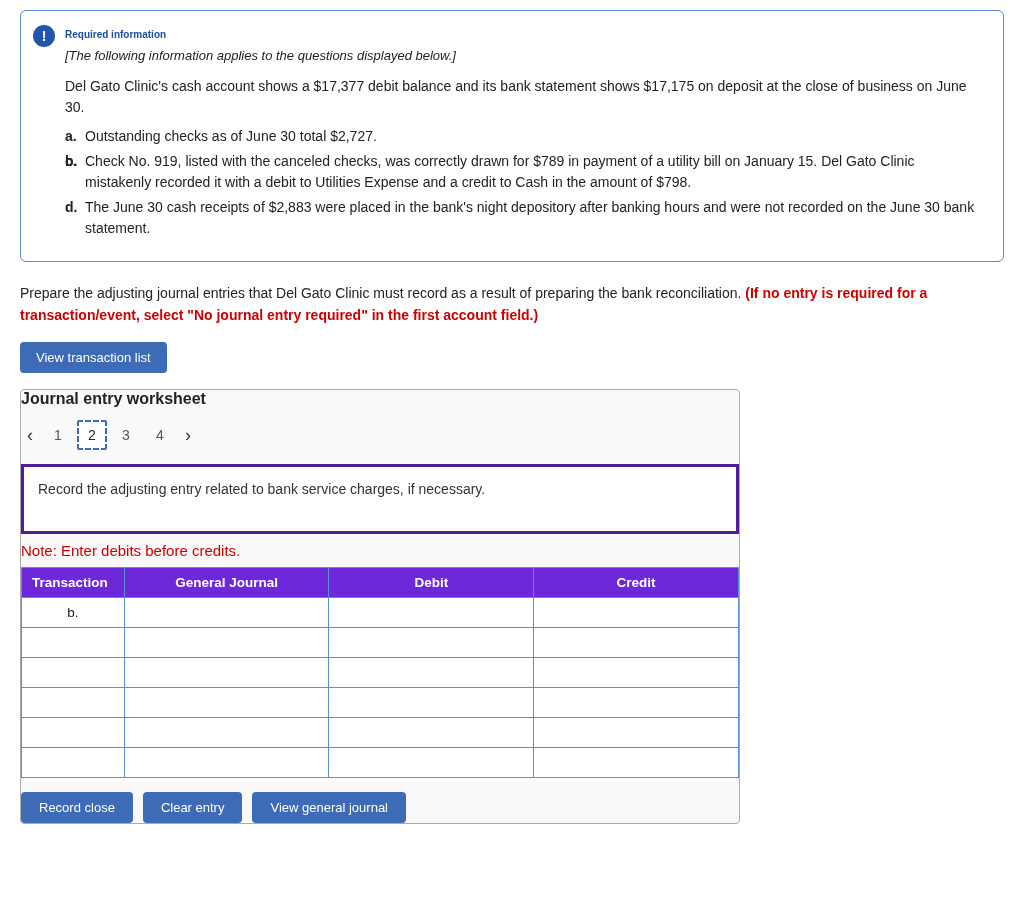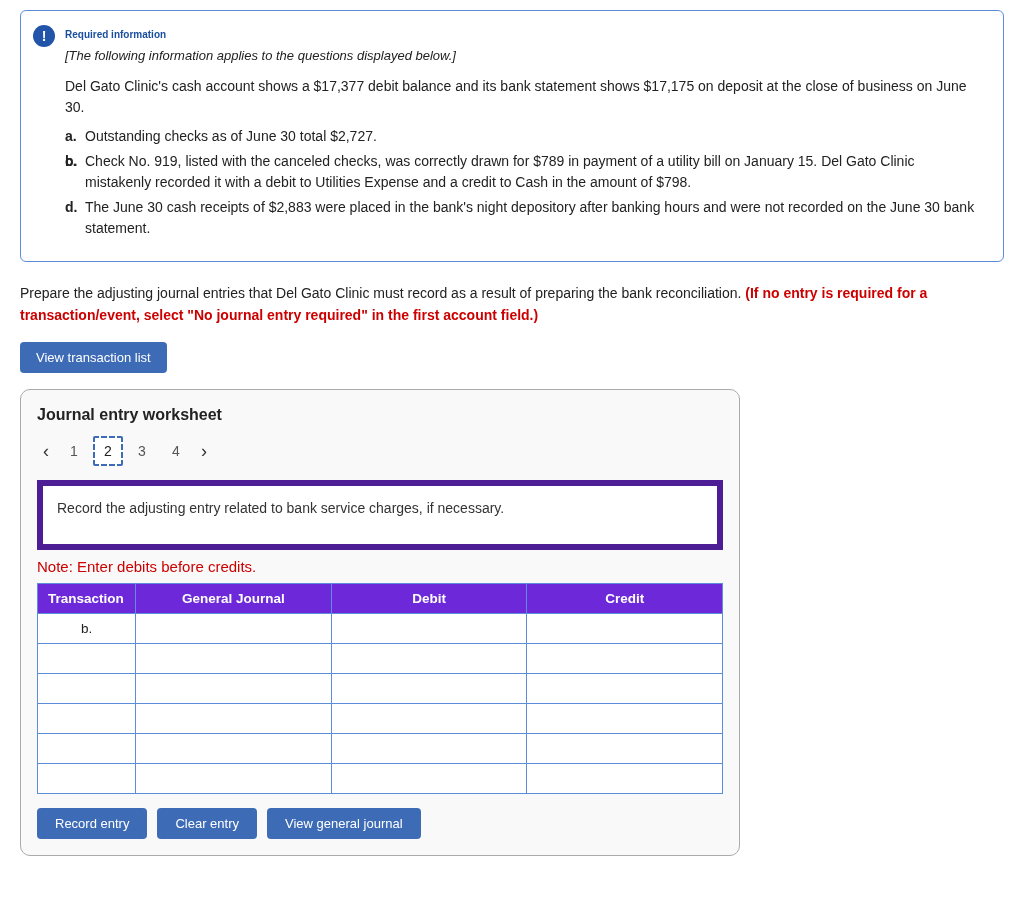--- a/index.html
+++ b/index.html
@@ -86,22 +86,21 @@
       border-radius: 4px;
       font-size: 13px;
       cursor: pointer;
       margin-bottom: 16px;
       display: inline-block;
     }
 
     
     .worksheet-container {
       border: 1.5px solid #aaa;
-      border-radius: 10px;
-      padding: 16px;
+      border-radius: 4px;
       max-width: 720px;
       background: #f9f9f9;
     }
     .worksheet-container h2 {
       font-size: 16px;
       font-weight: bold;
       margin-bottom: 12px;
     }
 
     
@@ -134,21 +133,21 @@
       color: #222;
       background: #fff;
     }
     .tab-num.inactive {
       color: #555;
       background: none;
     }
 
     
     .description-box {
-      border: 6px solid #4c1d95;
+      border: 3px solid #4c1d95;
       background: #fff;
       padding: 14px;
       margin-bottom: 8px;
       min-height: 70px;
       font-size: 14px;
       color: #333;
     }
 
     
     .note-text {
@@ -311,20 +310,20 @@
       <tr>
         <td></td>
         <td class="input-cell"><input type="text" style=""></td>
         <td class="input-cell"><input type="text" style=""></td>
         <td class="input-cell"><input type="text" style=""></td>
       </tr>
     </tbody>
   </table>
 
   <div class="bottom-buttons">
-    <button class="btn-bottom">Record entry</button>
+    <button class="btn-bottom">Record close</button>
     <button class="btn-bottom">Clear entry</button>
     <button class="btn-bottom">View general journal</button>
   </div>
 </div>
 
 
 
 
 </body></html>

